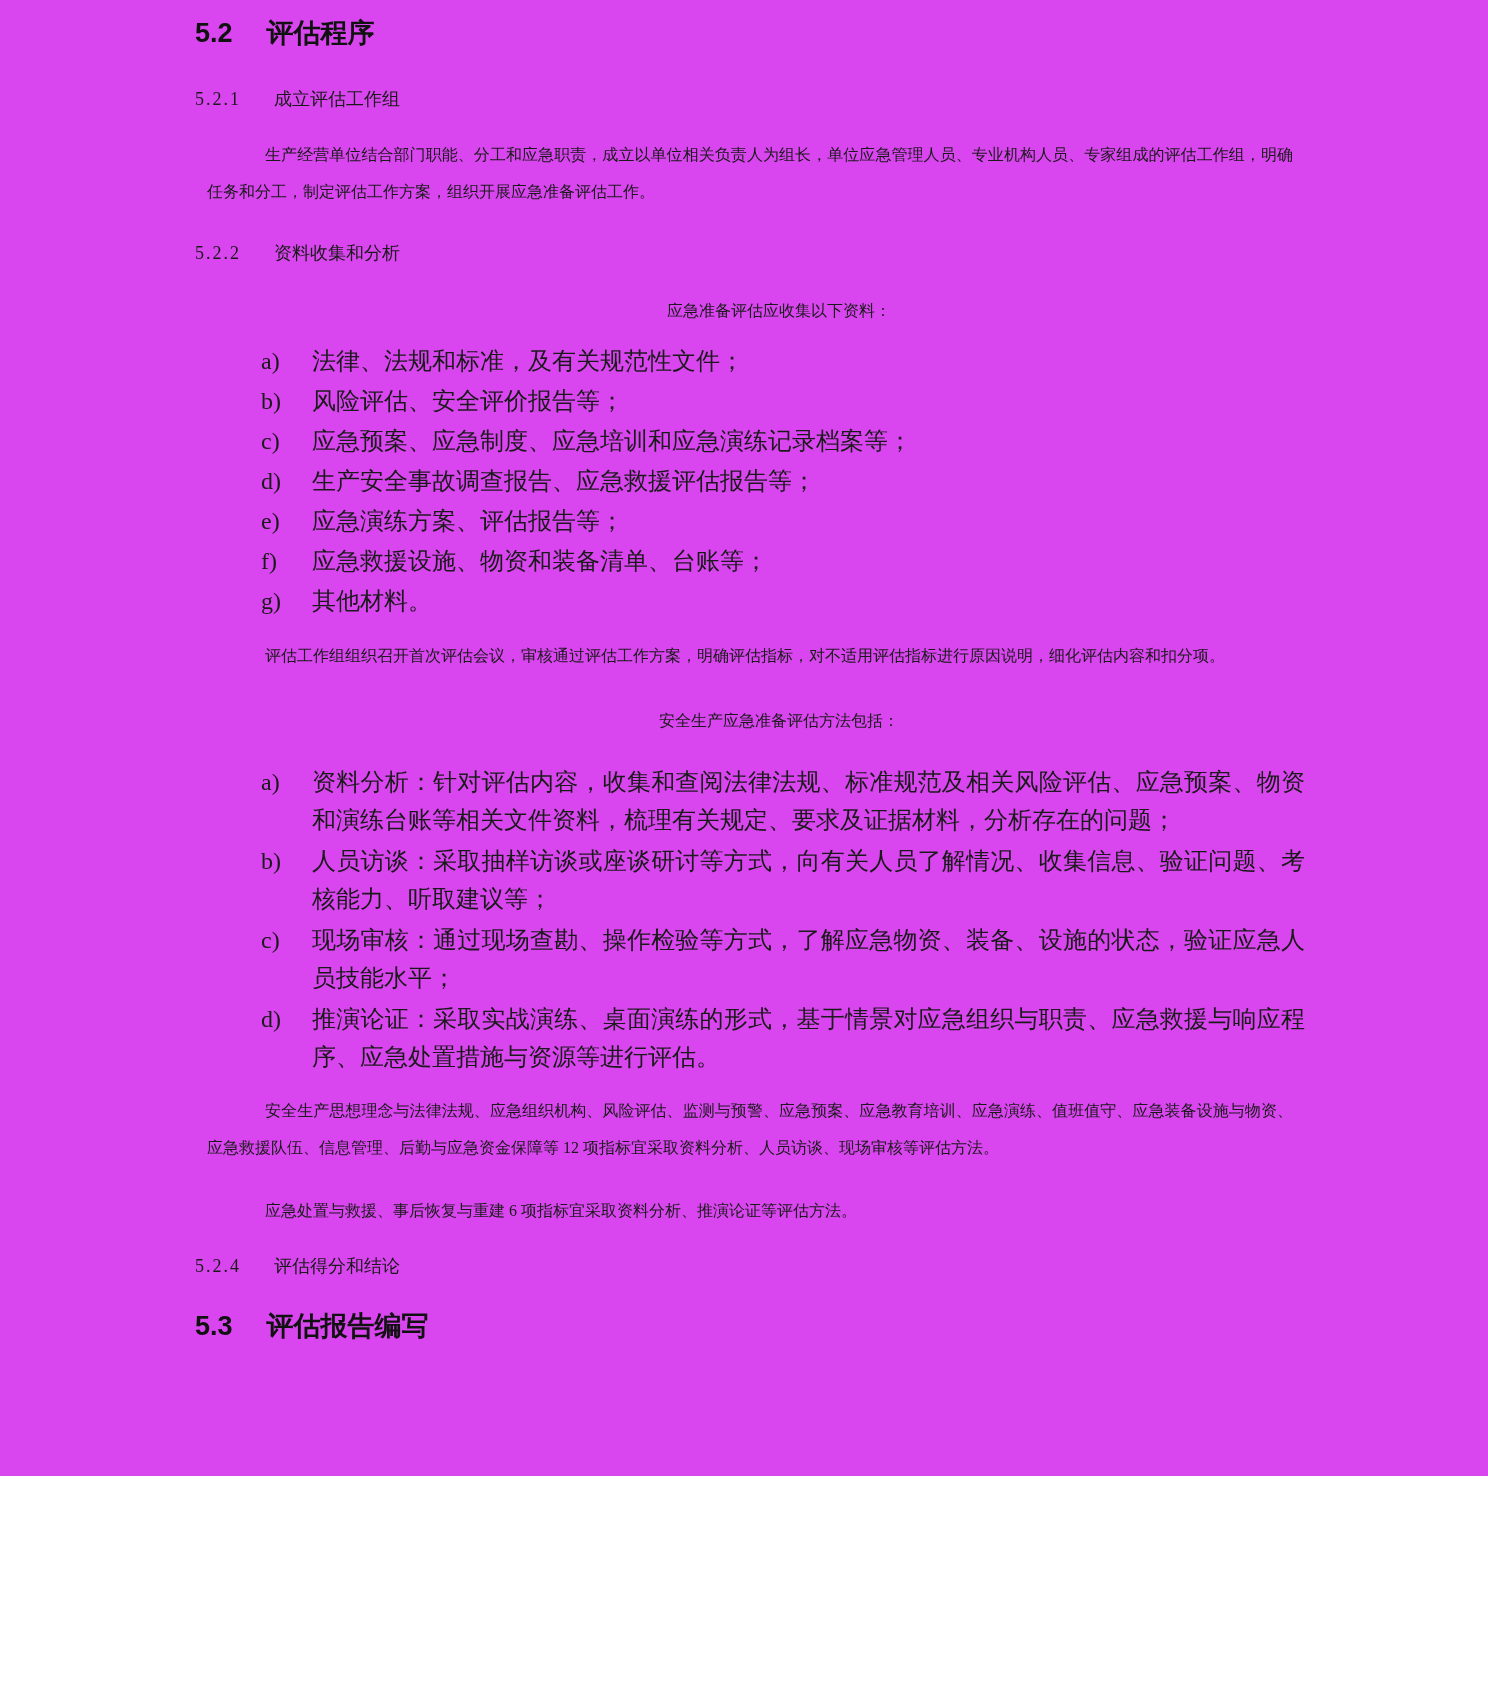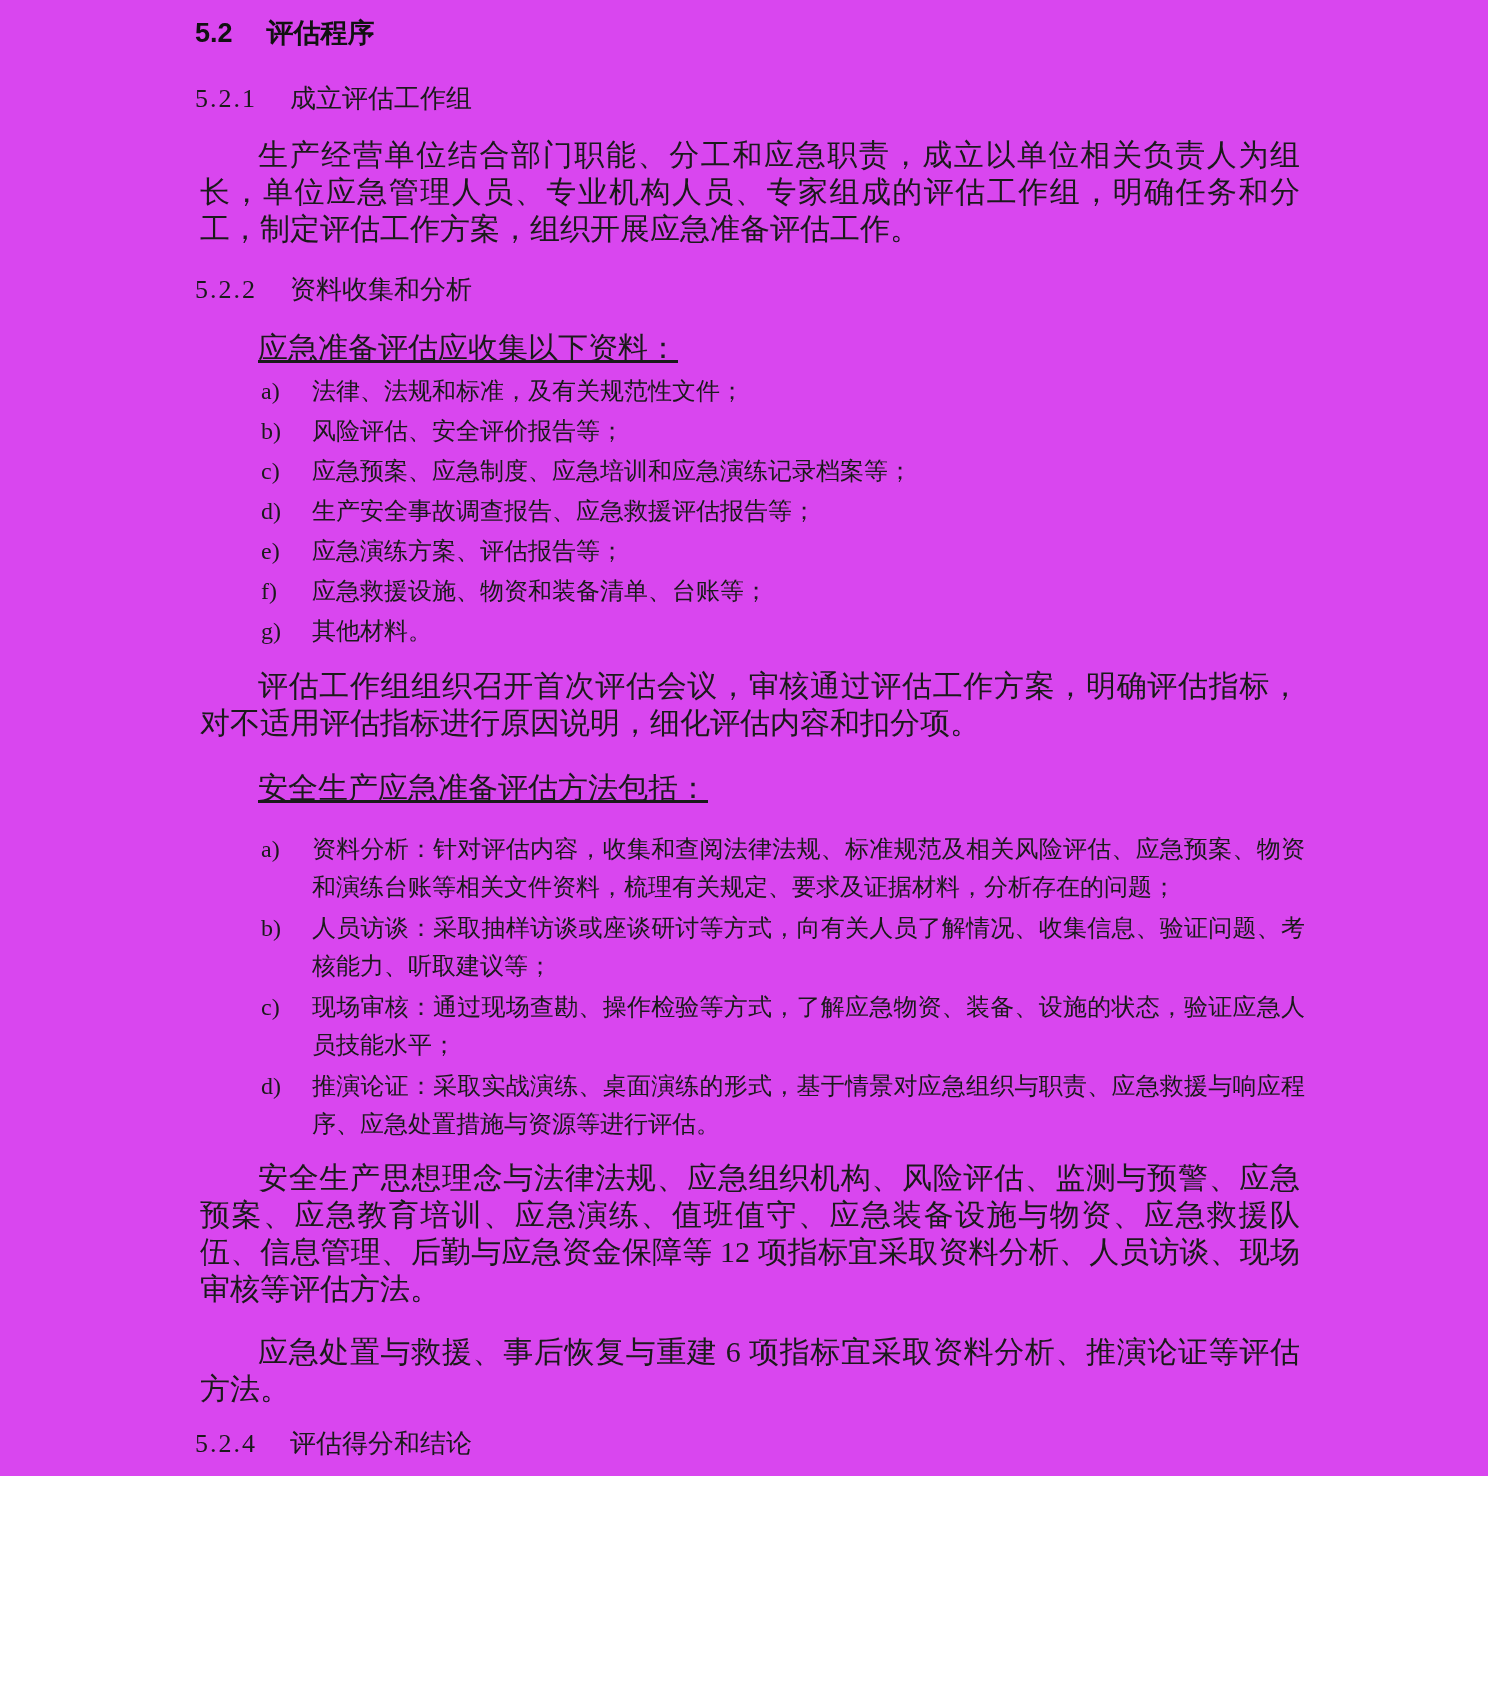--- a/index.html
+++ b/index.html
@@ -23,33 +23,33 @@
     font-weight:700;
     font-size:27px;
     line-height:34px;
     color:#111;
   }
   .h-sec .h-num{display:inline-block;margin-right:34px;}
   
   .h-sub{
     margin:0;
     font-weight:400;
-    font-size:26px;
+    font-size:18px;
     line-height:34px;
     color:#1a1a1a;
   }
   .h-sub .h-num{display:inline-block;margin-right:33px;letter-spacing:2px;}
   .para{
-    margin:5px;
-    font-size:30px;
+    margin:12px;
+    font-size:16px;
     line-height:37px;
     text-align:justify;
     text-indent:58px;
   }
-  .para.no-justify{text-align:left;text-decoration:underline;}
+  .para.no-justify{text-align:center;}
   .list{margin:0;padding:0 0 0 66px;list-style:none;}
   .list .li{
     display:flex;
     font-size:24px;
     line-height:40px;
   }
   .list .li .lab{
     flex:0 0 51px;
     font-family:"Liberation Serif", serif;
   }

